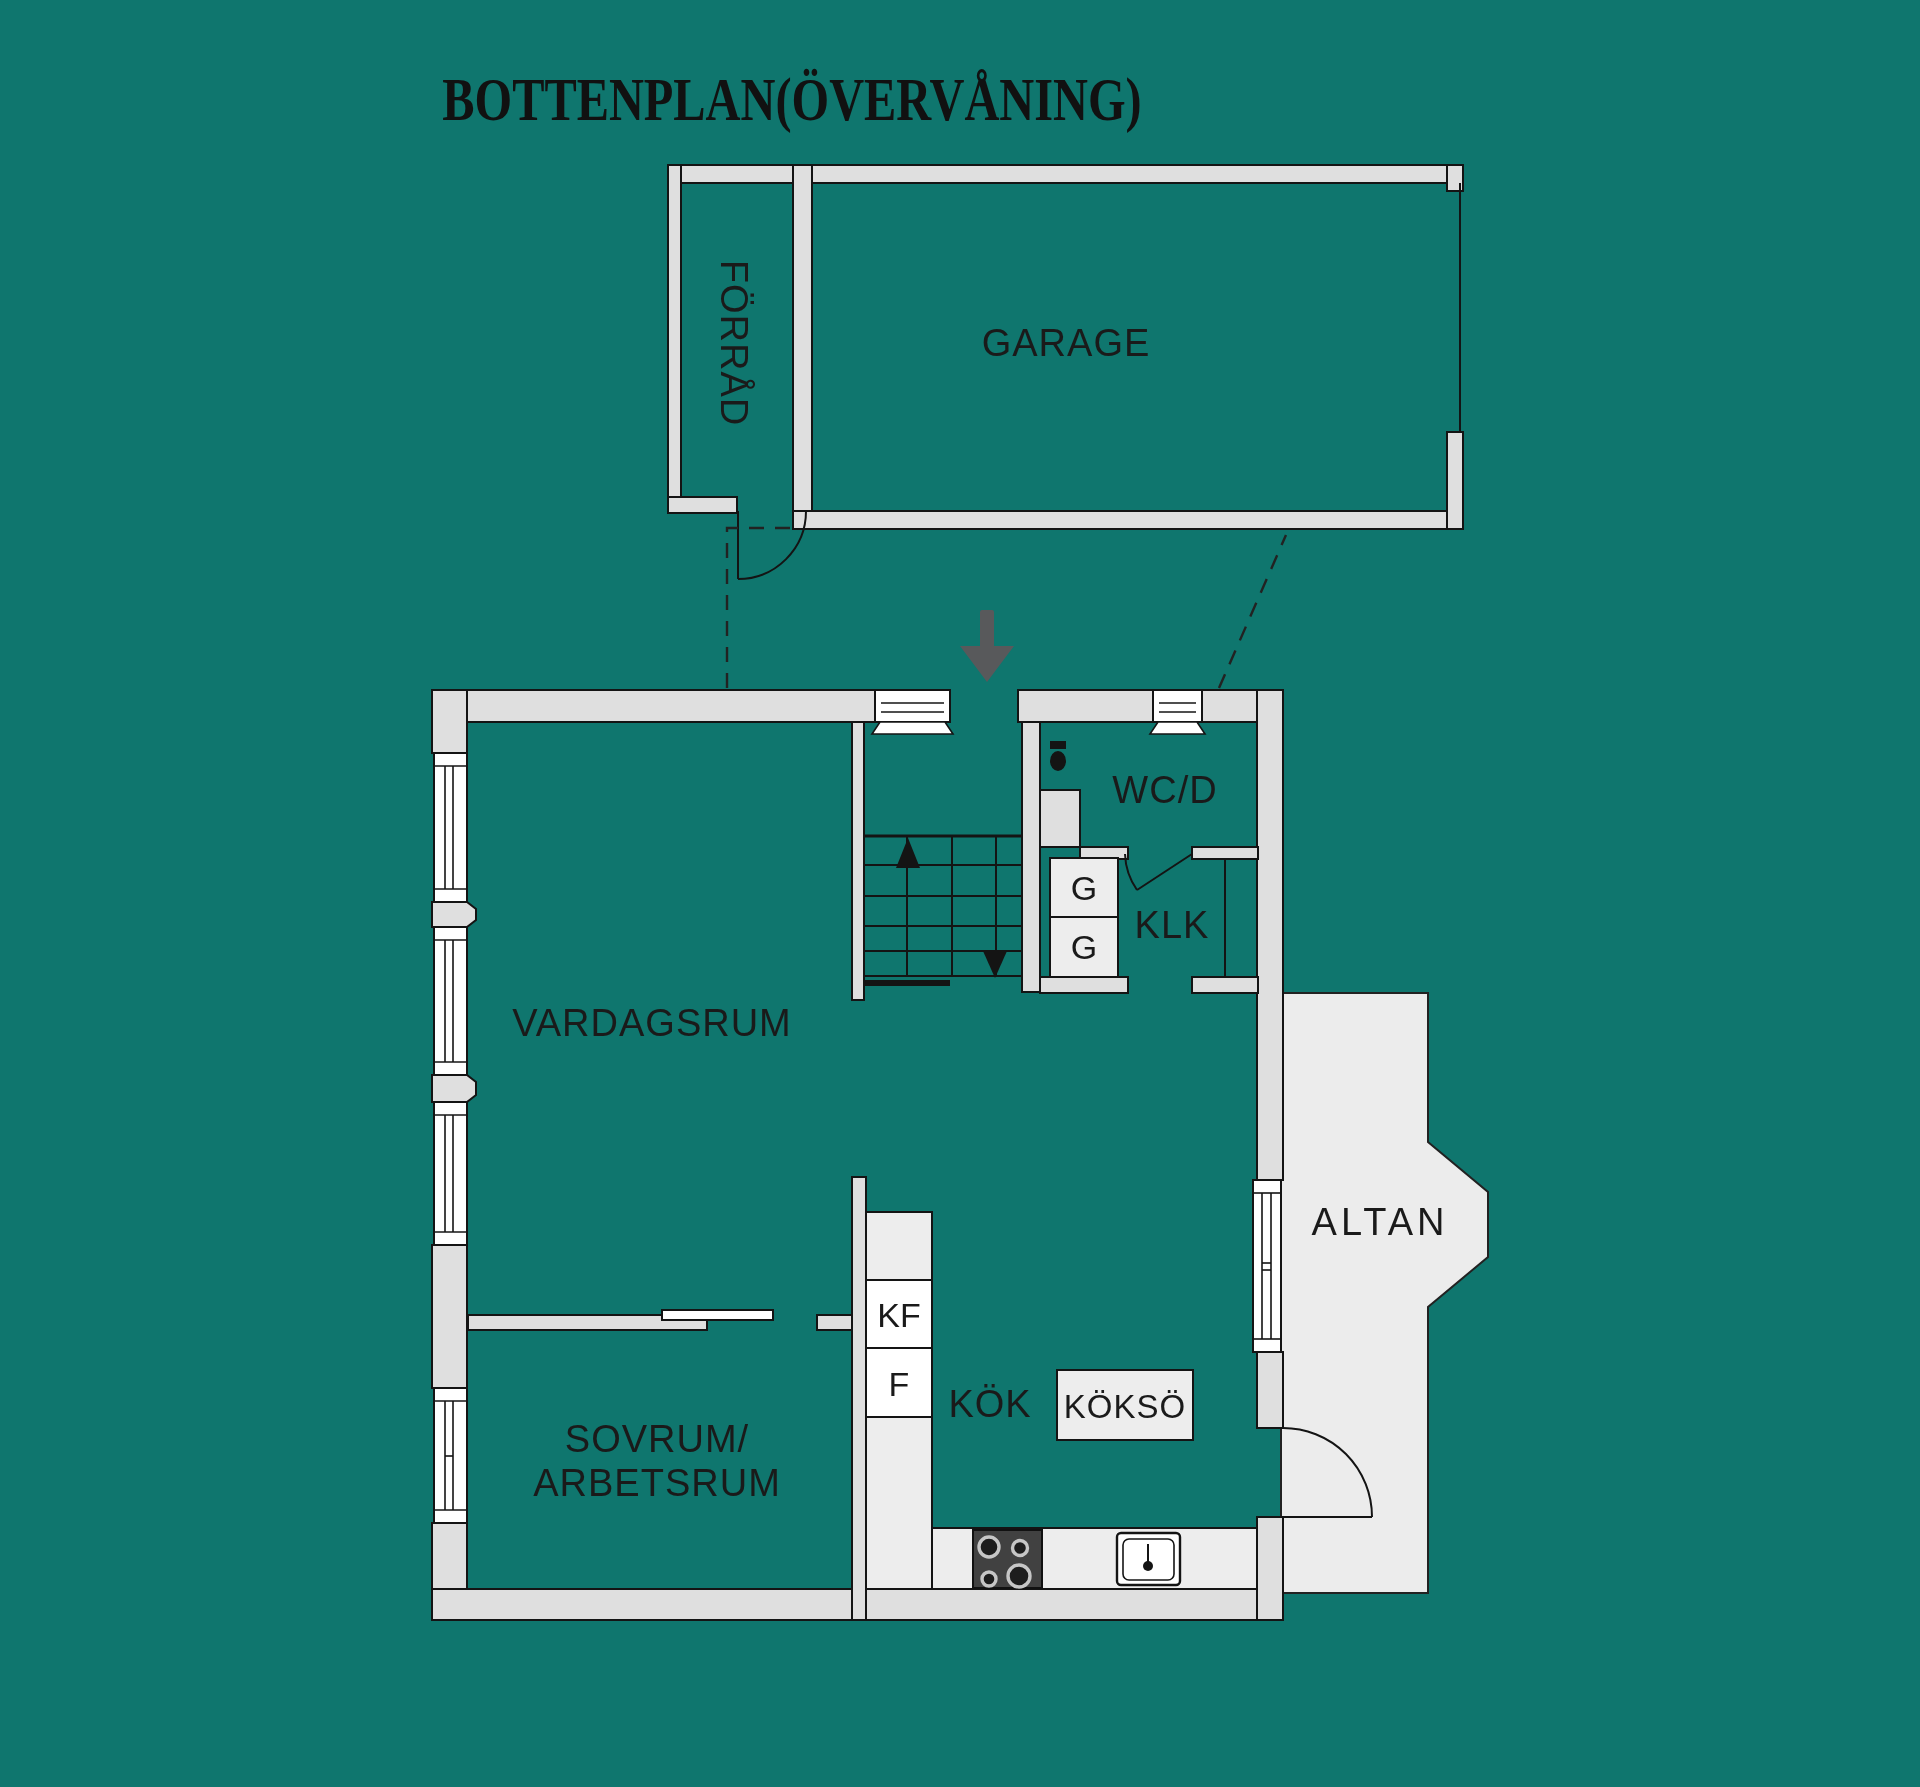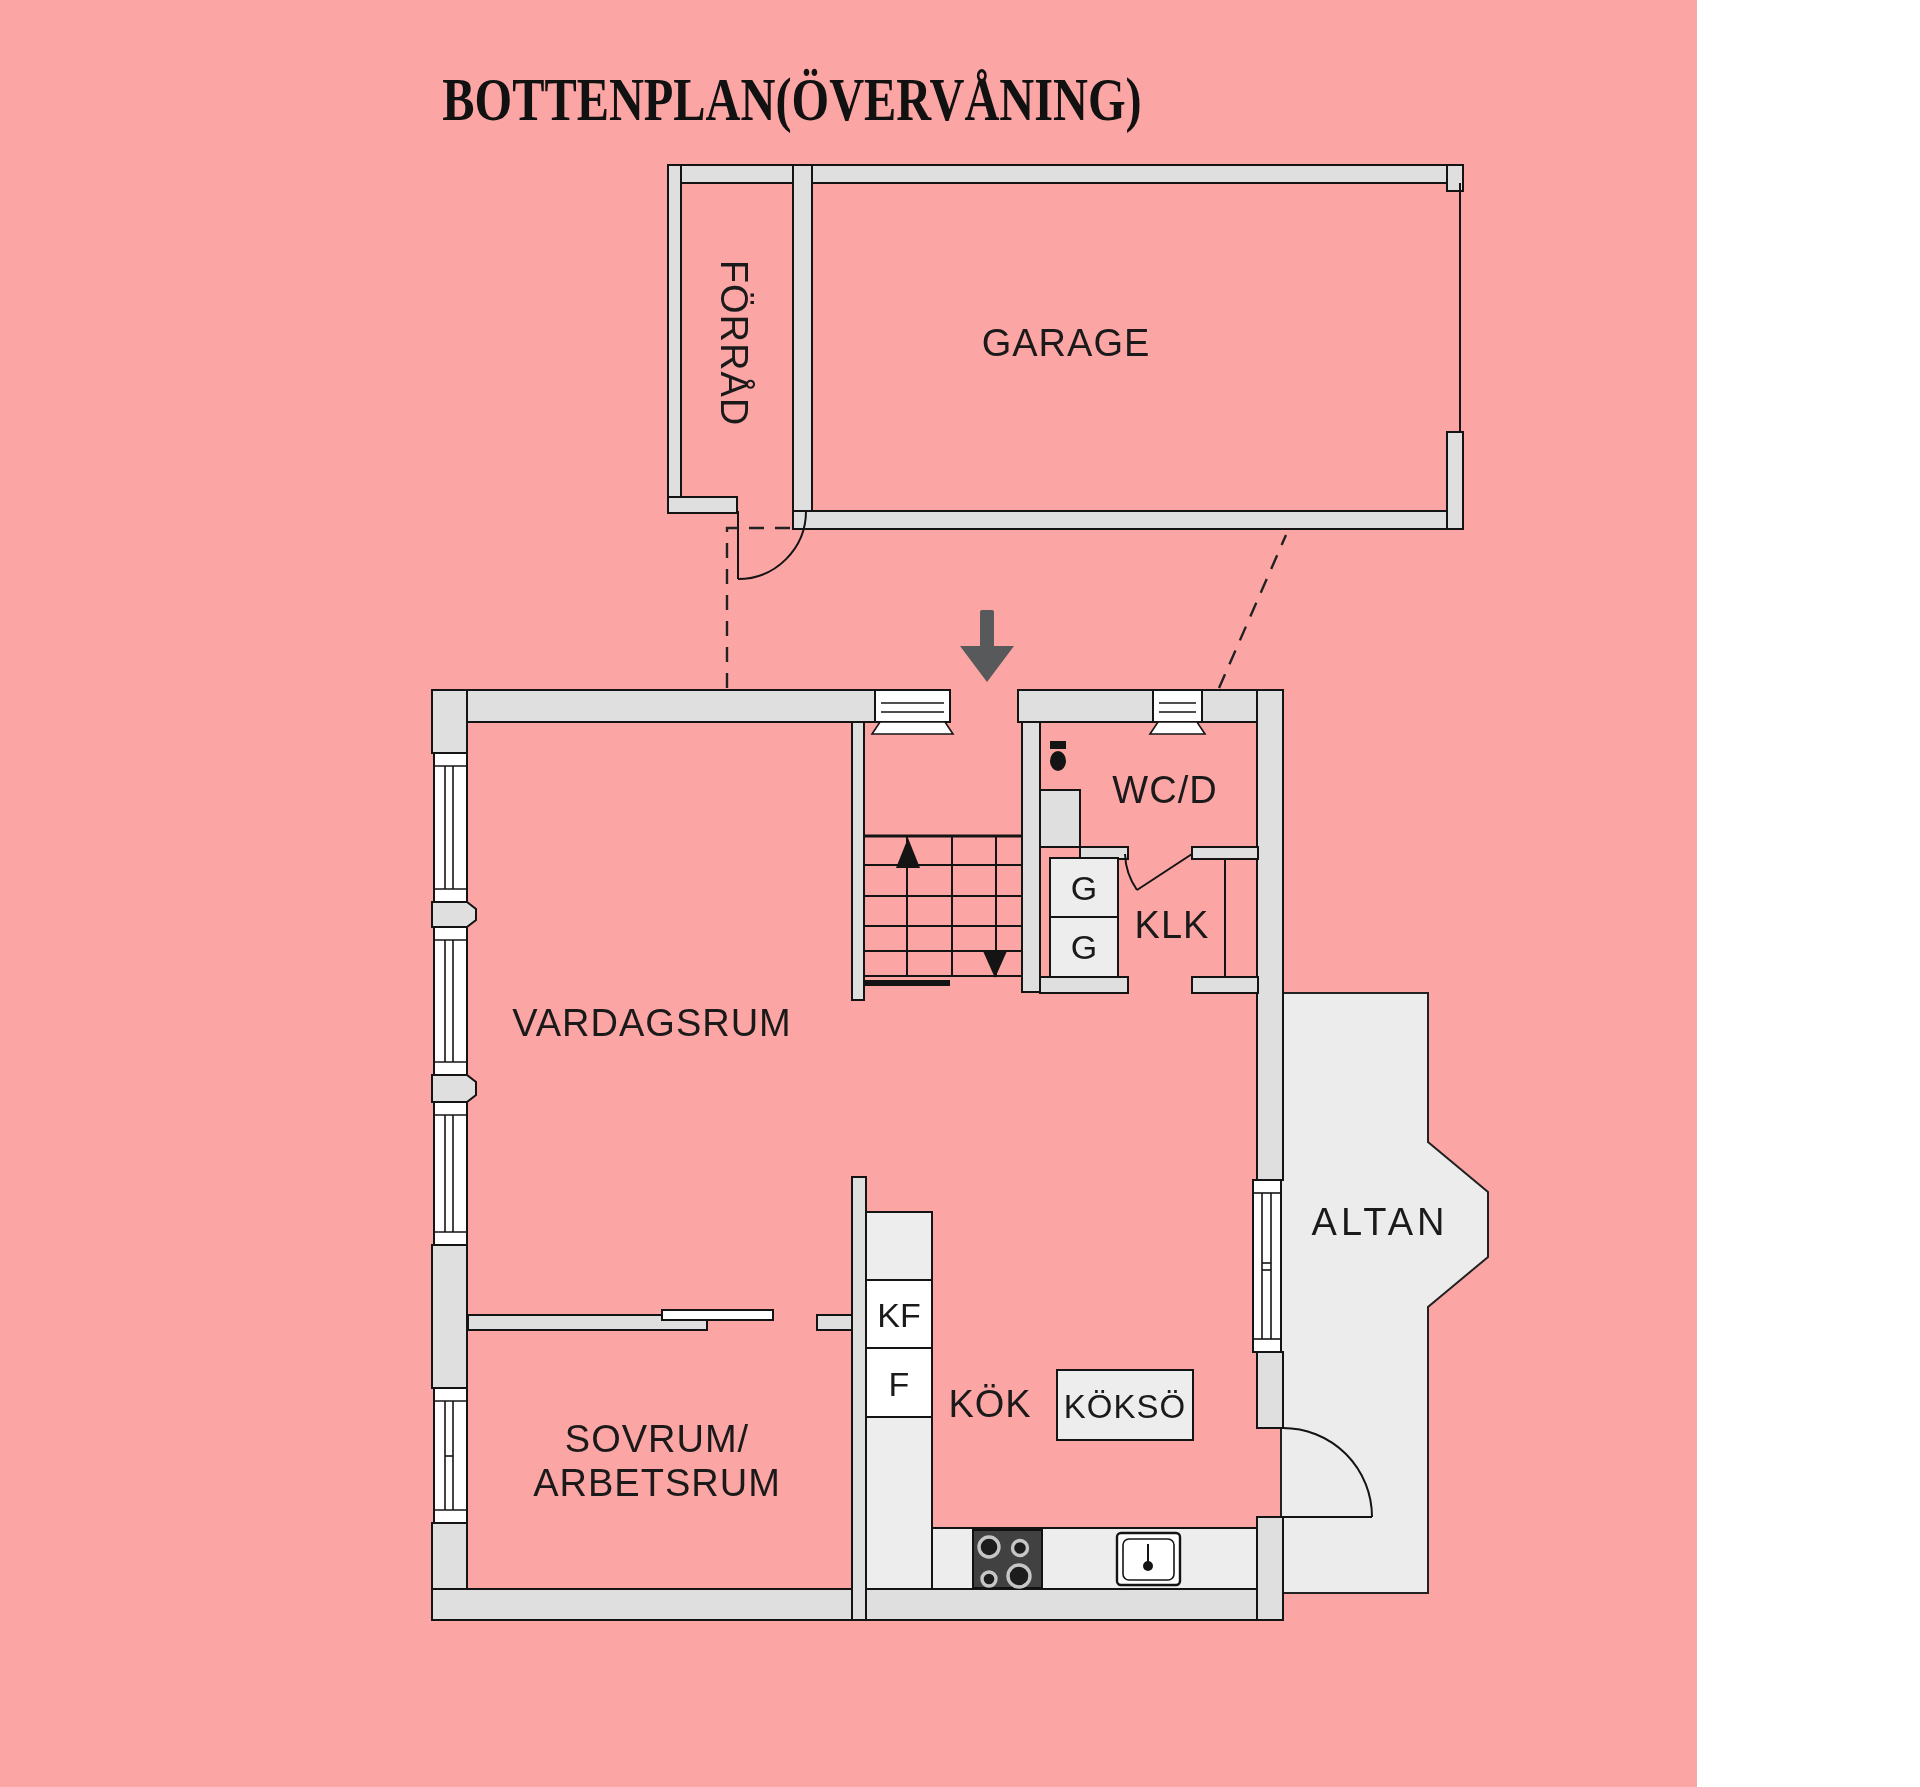--- a/index.html
+++ b/index.html
@@ -1,19 +1,19 @@
 <!DOCTYPE html>
 <html style="--wall: #dfdfdf; --altan: #ececec; --cabinet: #ededed; --line: #141414; --arrow: #58595b;"><head>
 <meta charset="utf-8">
 <style>
   :root{
     --wall:#dfdfdf; --altan:#ececec; --cabinet:#ededed; --line:#141414; --arrow:#58595b;
   }
   html,body{margin:0;padding:0;background:#fff;}
-  .stage{width:1697px;height:1787px;position:relative;background:#fca5a5;overflow:hidden;}
+  .stage{width:1920px;height:1787px;position:relative;background:#0f766e;overflow:hidden;}
   svg{display:block;}
   .wall{fill:var(--wall);stroke:var(--line);stroke-width:2;}
   .win{fill:#fff;stroke:var(--line);stroke-width:2;}
   .winline{stroke:var(--line);stroke-width:1.6;fill:none;}
   .sill{fill:#fff;stroke:var(--line);stroke-width:1.6;}
   .cab{fill:var(--cabinet);stroke:var(--line);stroke-width:2;}
   .cabw{fill:#ffffff;stroke:var(--line);stroke-width:2;}
   .altan{fill:var(--altan);stroke:#222;stroke-width:2;}
   .ln{stroke:var(--line);stroke-width:2;fill:none;}
   .ln3{stroke:var(--line);stroke-width:3;fill:none;}

